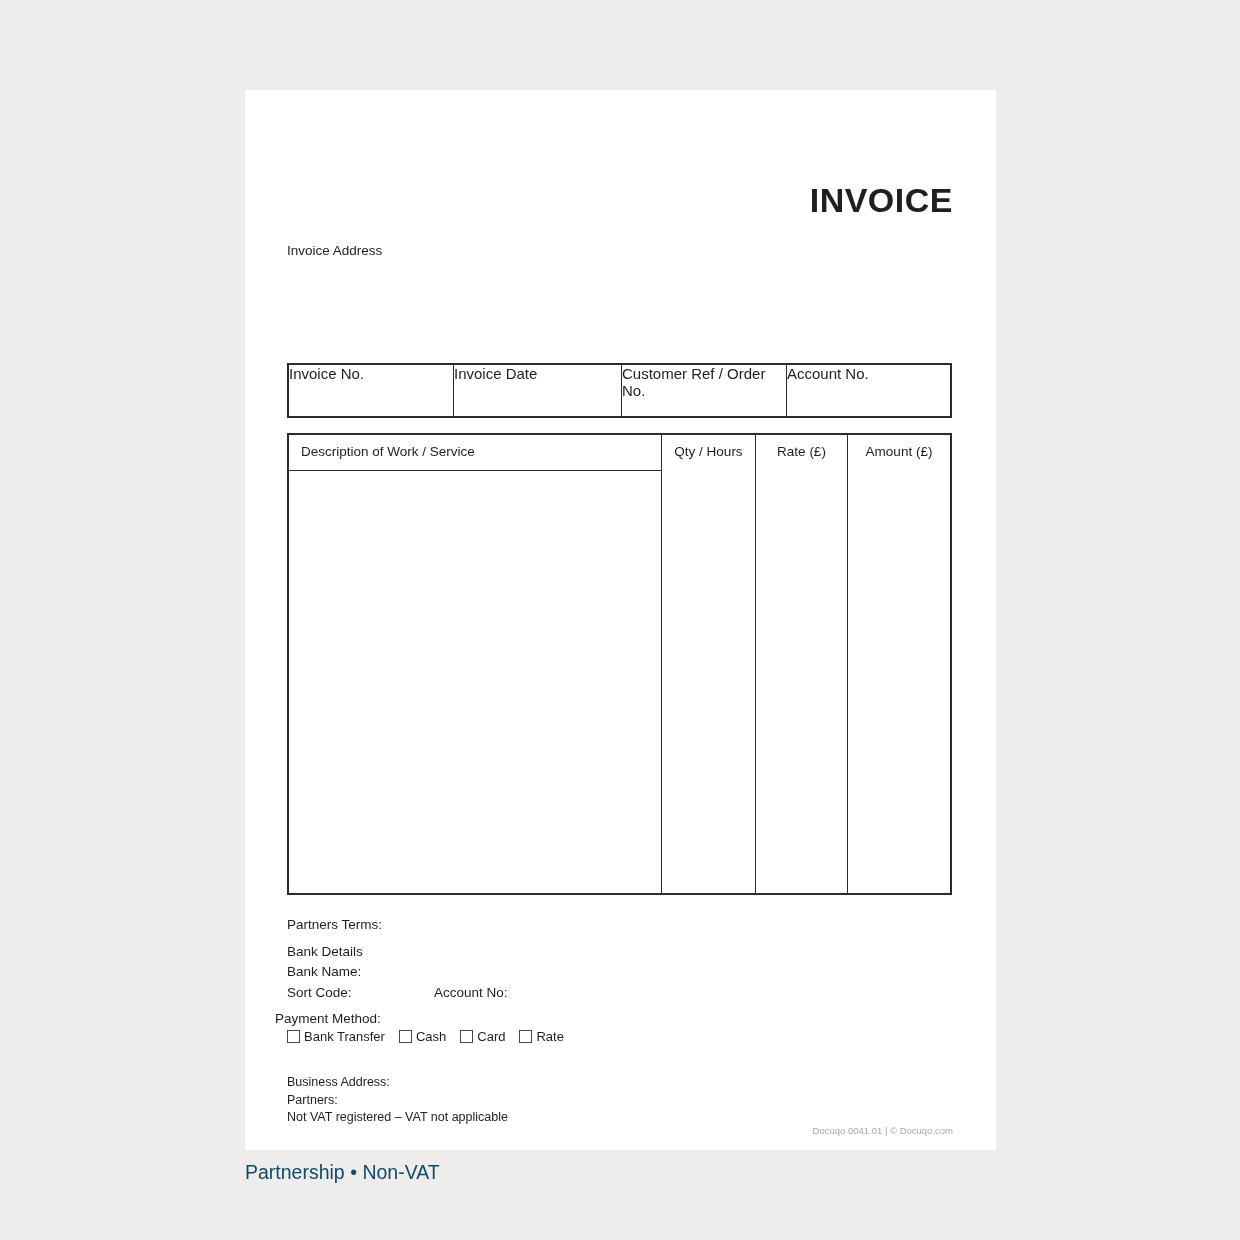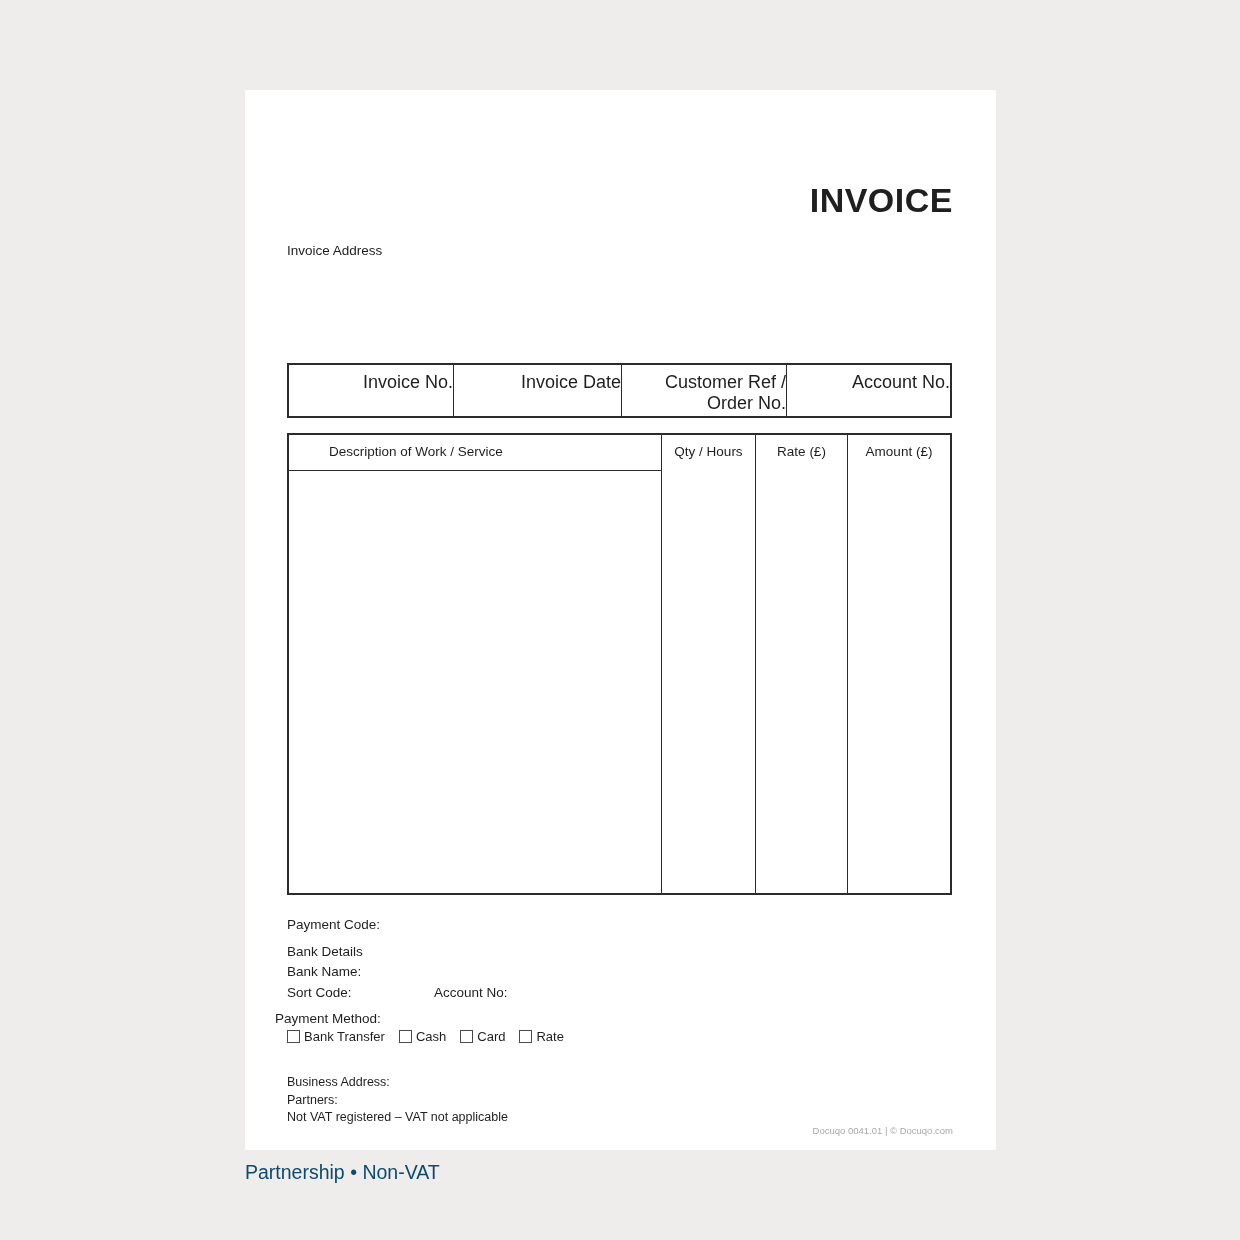--- a/index.html
+++ b/index.html
@@ -32,40 +32,39 @@
   .invoice-address { left:42px; top:153px; }
 
   
   .info-table {
     left:42px; top:273px;
     width:665px; height:55px;
     border:2px solid #2b2b2b;
     display:flex;
   }
   .info-cell {
-    padding-top:7px;
-    text-align:right;
-    font-size:18px;
+    text-align:left;
+    font-size:15px;
   }
   .info-cell + .info-cell { border-left:1px solid #2b2b2b; }
   .ic-1 { width:164px; }
   .ic-2 { width:168px; }
   .ic-3 { width:165px; }
   .ic-4 { flex:1; }
 
   
   .items-table {
     left:42px; top:343px;
     width:665px; height:462px;
     border:2px solid #2b2b2b;
     display:flex; flex-direction:column;
   }
   .items-header { display:flex; flex:0 0 36px; font-size:13.5px; }
   .items-header > div { padding-top:9px; }
-  .ih-desc   { width:372px; border-bottom:1px solid #2b2b2b; padding-left:40px; }
+  .ih-desc   { width:372px; border-bottom:1px solid #2b2b2b; padding-left:12px; }
   .ih-qty    { width:94px;  border-left:1px solid #2b2b2b; text-align:center; }
   .ih-rate   { width:92px;  border-left:1px solid #2b2b2b; text-align:center; }
   .ih-amount { flex:1;      border-left:1px solid #2b2b2b; text-align:center; }
   .items-body { flex:1; display:flex; }
   .ib-desc   { width:372px; }
   .ib-qty    { width:94px; border-left:1px solid #2b2b2b; }
   .ib-rate   { width:92px; border-left:1px solid #2b2b2b; }
   .ib-amount { flex:1;     border-left:1px solid #2b2b2b; }
 
   
@@ -161,21 +160,21 @@
     </div>
     <div class="items-body">
       <div class="ib-desc"></div>
       <div class="ib-qty"></div>
       <div class="ib-rate"></div>
       <div class="ib-amount"></div>
     </div>
   </div>
 
 
-  <div class="abs lbl payment-terms">Payment Code:</div>
+  <div class="abs lbl payment-terms">Partners Terms:</div>
   <div class="abs lbl bank-details">Bank Details</div>
   <div class="abs lbl bank-name">Bank Name:</div>
   <div class="abs lbl sort-code">Sort Code:</div>
   <div class="abs lbl account-no">Account No:</div>
   <div class="abs lbl payment-method">Payment Method:</div>
 
   <div class="abs methods-row">
     <div class="method">
       <span class="checkbox"></span>
       <span>Bank Transfer</span>

